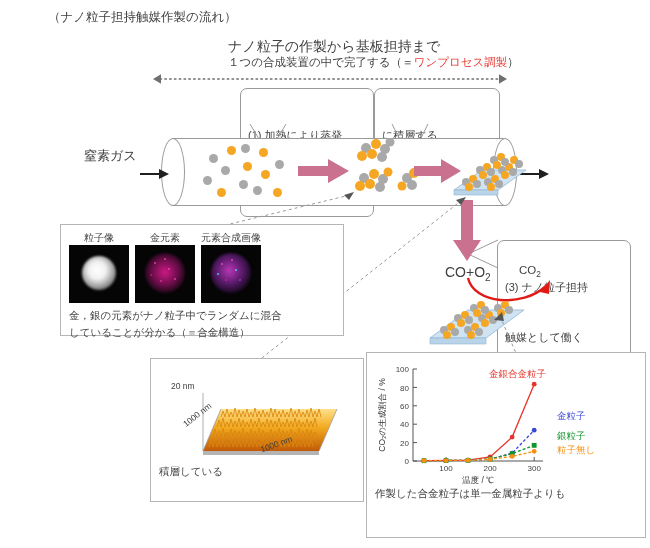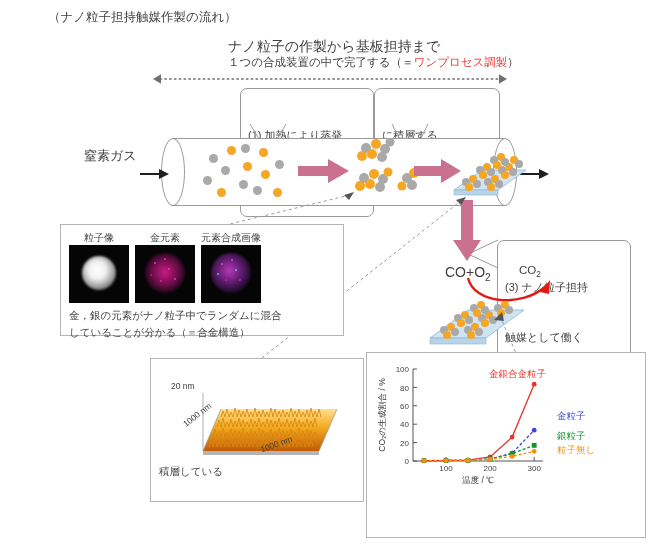--- a/index.html
+++ b/index.html
@@ -406,14 +406,15 @@
         <circle cx="119.11864406779661" cy="102.344" r="2.4" fill="#f59010"></circle>
         <circle cx="141.15254237288136" cy="99.4" r="2.4" fill="#f59010"></circle>
         <circle cx="163.1864406779661" cy="94.34" r="2.4" fill="#f59010"></circle>
         <text x="118" y="20" font-size="9.5" fill="#e8332a" font-family="&quot;Liberation Sans&quot;,sans-serif">金銀合金粒子</text>
         <text x="186" y="62" font-size="9.5" fill="#3a46d8" font-family="&quot;Liberation Sans&quot;,sans-serif">金粒子</text>
         <text x="186" y="82" font-size="9.5" fill="#12942c" font-family="&quot;Liberation Sans&quot;,sans-serif">銀粒子</text>
         <text x="186" y="96" font-size="9.5" fill="#f59010" font-family="&quot;Liberation Sans&quot;,sans-serif">粒子無し</text>
       </g>
   </svg>
   <div class="cap" style="position:absolute;left:8px;top:132px;">
+    <div>作製した合金粒子は単一金属粒子よりも</div>
   </div>
 </div>
 
 </body></html>

